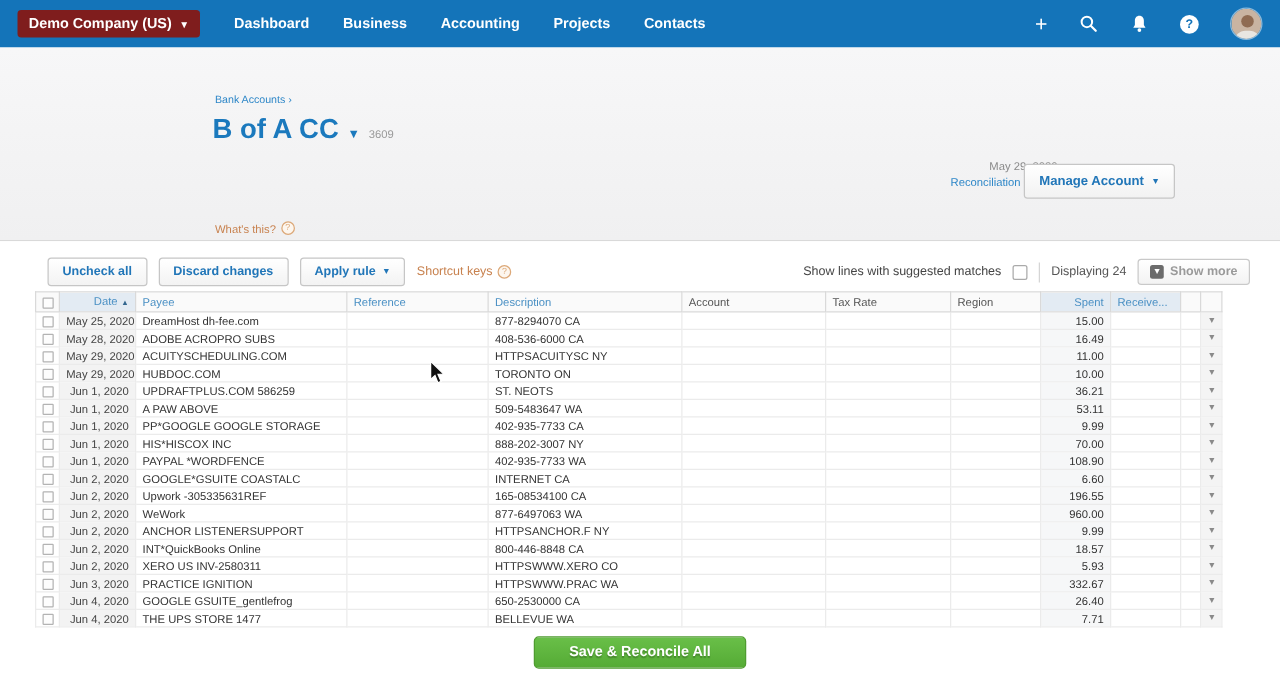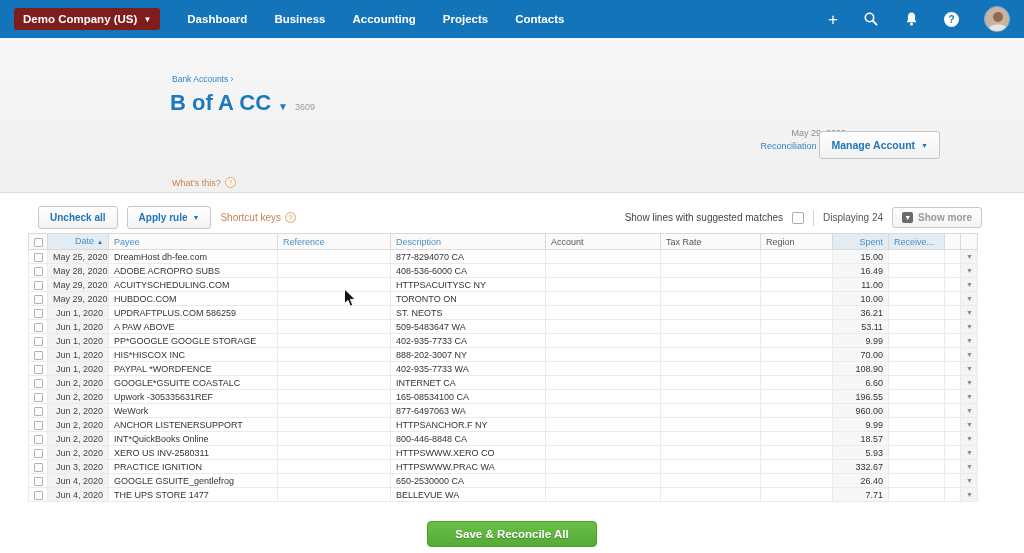--- a/index.html
+++ b/index.html
@@ -79,21 +79,21 @@
   .content { background:#fff; position:relative; }
   .toolbar { position:relative; height:40px; }
   .toolbar-left { position:absolute; left:38px; top:13px; display:flex; align-items:center; }
   .tbtn {
     background:linear-gradient(#ffffff,#f3f3f3); border:1px solid #c6c6c6; border-radius:3px;
     padding:5px 11px; font-size:10px; font-weight:bold; color:#2176b8; cursor:pointer;
     margin-right:9px; display:flex; align-items:center; gap:5px; white-space:nowrap;
   }
   .tbtn .caret { font-size:7px; }
   .shortcut-link { font-size:10px; color:#c8824f; display:flex; align-items:center; gap:4px; cursor:pointer; }
-  .toolbar-right { position:absolute; right:42px; top:14px; display:flex; align-items:center; gap:9px; }
+  .toolbar-right { position:absolute; right:24px; top:14px; display:flex; align-items:center; gap:9px; }
   .suggested-label { font-size:10px; color:#444; }
   .suggested-checkbox { width:12px; height:12px; border:1px solid #aaa; border-radius:2px; background:#fff; cursor:pointer; }
   .toolbar-divider { width:1px; height:16px; background:#d5d5d5; }
   .displaying { font-size:10px; color:#555; }
   .show-more-btn {
     background:linear-gradient(#ffffff,#f3f3f3); border:1px solid #c9c9c9; border-radius:3px;
     padding:4px 9px; font-size:10px; font-weight:bold; color:#9a9a9a; cursor:pointer;
     display:flex; align-items:center; gap:5px;
   }
   .show-more-icon {
@@ -112,21 +112,21 @@
   .tx thead th.hl { background:#e3ebf3; }
   .tx thead th.num, .tx td.num { text-align:right; }
   .tx td { color:#333; background:#fff; }
   .tx td.datecell { background:#f3f3f3; text-align:right; color:#444; }
   .tx td.spentcell { background:#f6f7f8; }
   .tx td.ddcell { background:#f4f4f4; color:#8a8a8a; text-align:center; cursor:pointer; font-size:7px; }
   .cb { width:9px; height:9px; border:1px solid #b3b3b3; border-radius:1px; background:#fdfdfd; display:inline-block; vertical-align:middle; cursor:pointer; }
   .sort-arrow { font-size:6px; color:#33678f; margin-left:3px; }
 
   
-  .footer-bar { text-align:center; margin-top:19px; }
+  .footer-bar { text-align:center; margin-top:7px; }
   .save-btn {
     background:linear-gradient(#69bf48,#55ab35); border:1px solid #4f9c30; border-radius:4px;
     color:#fff; font-weight:bold; font-size:11.5px; padding:6px 27px; cursor:pointer;
     text-shadow:0 1px 1px rgba(0,0,0,.25); font-family:"Liberation Sans", sans-serif;
   }
 
   
   .cursor { position:absolute; left:343px; top:288px; z-index:50; pointer-events:none; }
 </style>
 </head>
@@ -186,20 +186,21 @@
     <span>What's this?</span>
     <span class="bubble-icon">?</span>
   </div>
 </div>
 
 <div class="content">
 
   <div class="toolbar">
     <div class="toolbar-left">
       <button class="tbtn">Uncheck all</button>
+      <button class="tbtn">Discard changes</button>
       <button class="tbtn">
         <span>Apply rule</span>
         <span class="caret">▼</span>
       </button>
       <span class="shortcut-link">
         <span>Shortcut keys</span>
         <span class="bubble-icon">?</span>
       </span>
     </div>
     <div class="toolbar-right">

